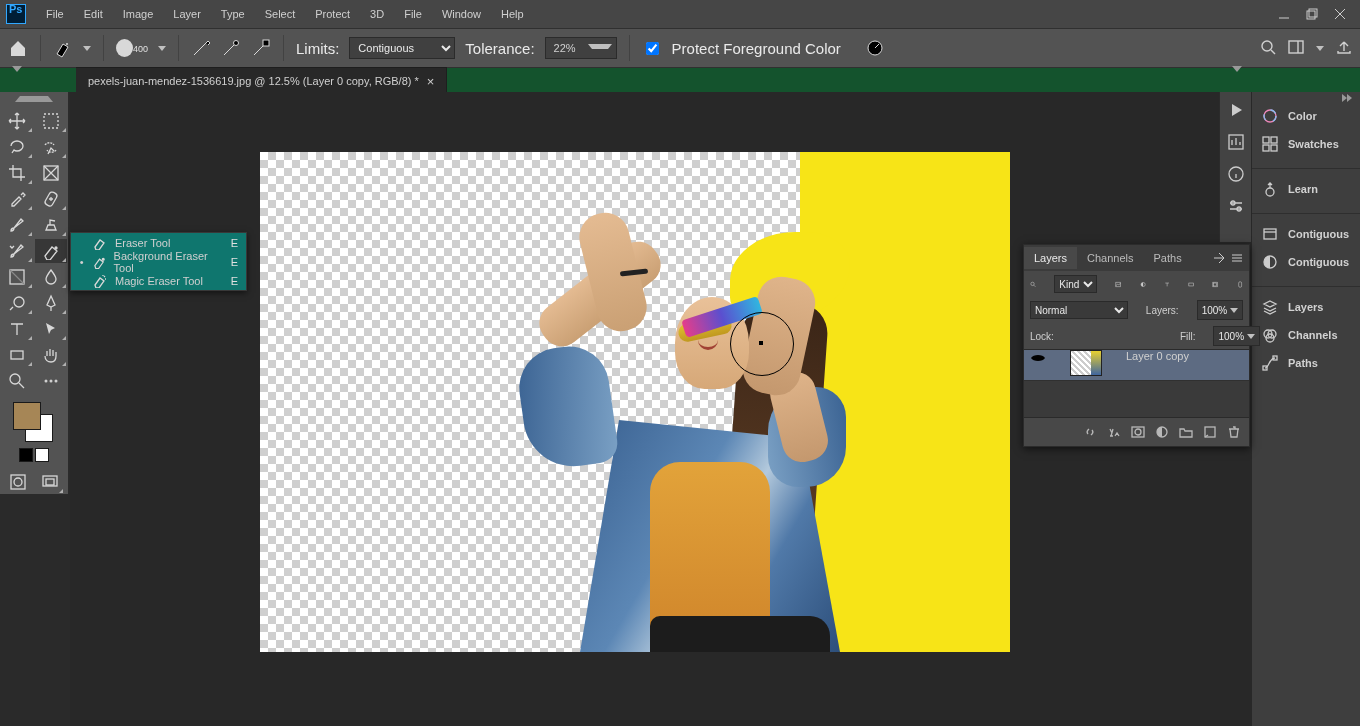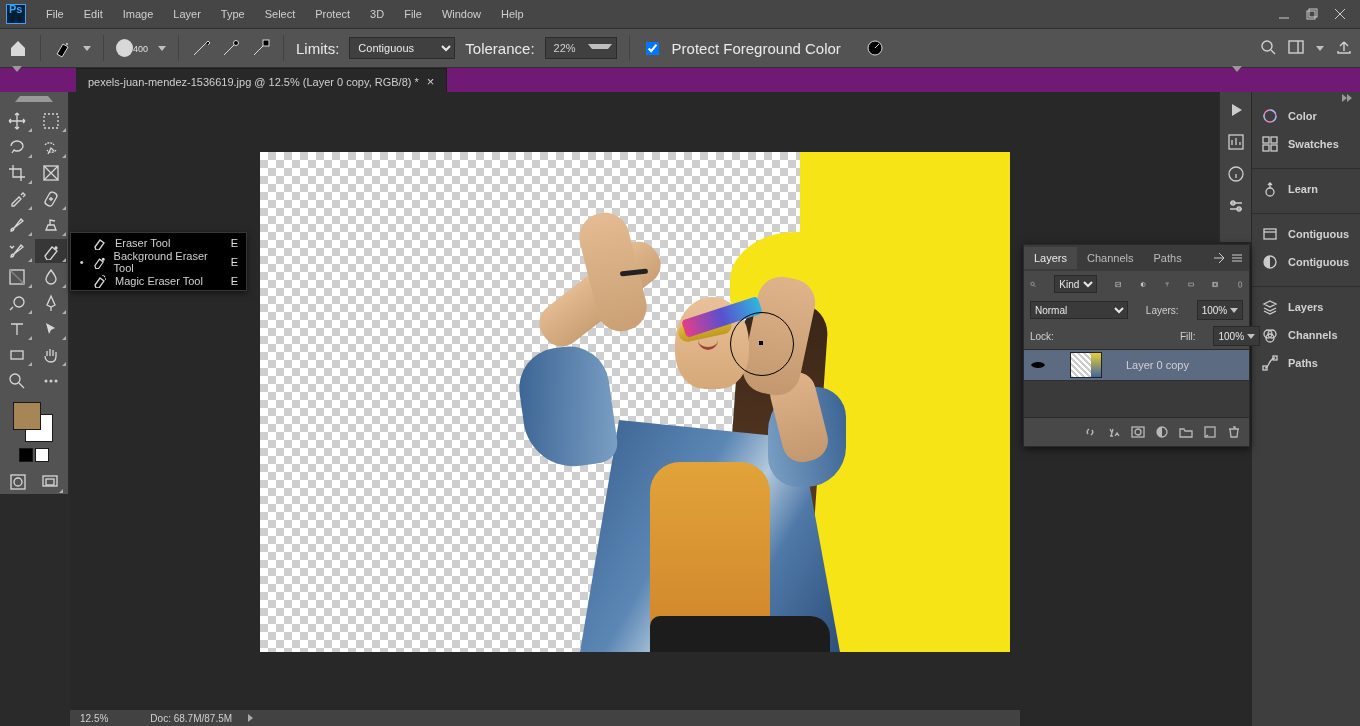--- a/index.html
+++ b/index.html
@@ -18,21 +18,21 @@
 .brush-circle{width:18px;height:18px;border-radius:50%;background:#d8d8d8}
 .brush-sz{font-size:9px;color:#e0e0e0;margin-top:2px}
 .dd-caret{width:0;height:0;border-left:4px solid transparent;border-right:4px solid transparent;border-top:5px solid #c0c0c0}
 .opt-icon{width:20px;height:20px;display:flex;align-items:center;justify-content:center}
 .opt-label{font-size:15px;color:#eaeaea}
 select.opt-sel{background:#404040;color:#eaeaea;border:1px solid #2b2b2b;font-size:11px;height:22px;padding:1px 4px}
 .opt-numbox{display:flex;align-items:center;border:1px solid #2b2b2b;height:20px;background:#404040}
 .opt-numbox span{padding:2px 8px}
 input[type=checkbox]{vertical-align:middle}
 
-#doctabbar{height:26px;background:#701a75;display:flex;align-items:center;padding-left:76px}
+#doctabbar{height:26px;background:#14532d;display:flex;align-items:flex-end;padding-left:76px}
 .doc-tab{height:26px;background:#282828;display:flex;align-items:center;padding:0 12px;font-size:11px;gap:8px;border-top:1px solid #1e1e1e;border-right:1px solid #1e1e1e}
 .doc-tab .close-x{font-size:13px}
 .tab-collapse-arrow{width:0;height:0;border-left:5px solid transparent;border-right:5px solid transparent;border-top:6px solid #999;margin-left:6px}
 
 #workarea{position:absolute;top:92px;bottom:0;left:0;right:0;background:#2a2a2a}
 
 #toolbox{position:absolute;top:0;left:0;width:68px;background:#535353;border-right:1px solid #2b2b2b;display:flex;flex-direction:column;align-items:center;padding-top:4px}
 #toolbox-head{width:68px;height:10px;display:flex;justify-content:center}
 #toolbox-head div{width:28px;height:0;border-left:5px solid transparent;border-right:5px solid transparent;border-bottom:6px solid #999}
 .tool-grid{display:grid;grid-template-columns:32px 32px;gap:2px;padding:3px}
@@ -41,21 +41,21 @@
 .tool-corner{position:absolute;right:1px;bottom:1px;width:0;height:0;border-left:4px solid transparent;border-bottom:4px solid #b0b0b0}
 .tool-slot svg{width:18px;height:18px;stroke:#d8d8d8;fill:none;stroke-width:1.3}
 
 #fgbg{position:relative;width:42px;height:40px;margin-top:6px}
 #fg-sw{position:absolute;top:0;left:0;width:26px;height:26px;border:1px solid #1a1a1a;z-index:2}
 #bg-sw{position:absolute;top:12px;left:12px;width:26px;height:26px;border:1px solid #1a1a1a}
 .mini-sw{display:flex;gap:2px;margin-top:6px}
 .mini-sw div{width:12px;height:12px;border:1px solid #1a1a1a}
 .bottom-tool-row{display:flex;gap:4px;margin-top:8px}
 
-#eraser-flyout{position:absolute;top:140px;left:70px;width:175px;background:#000000;border:1px solid #383838;box-shadow:0 2px 6px rgba(0,0,0,0.55);z-index:50}
+#eraser-flyout{position:absolute;top:140px;left:70px;width:175px;background:#0f766e;border:1px solid #383838;box-shadow:0 2px 6px rgba(0,0,0,0.55);z-index:50}
 .fly-row{display:flex;align-items:center;height:19px;padding:0 8px;gap:8px;font-size:11px}
 .fly-row .bullet{width:6px;text-align:center}
 .fly-row .sc{margin-left:auto;color:#e0e0e0}
 .fly-row svg{width:14px;height:14px;stroke:#d8d8d8;fill:none;stroke-width:1.3}
 
 #canvas-region{position:absolute;top:0;left:70px;right:0;bottom:0;background:#282828}
 #canvas-holder{position:absolute;top:60px;left:190px;width:750px;height:500px}
 #canvas-holder .checker{width:540px;height:500px;position:absolute;top:0;left:0;
  background-color:#fff;
  background-image:linear-gradient(45deg,#cfcfcf 25%,transparent 25%),linear-gradient(-45deg,#cfcfcf 25%,transparent 25%),linear-gradient(45deg,transparent 75%,#cfcfcf 75%),linear-gradient(-45deg,transparent 75%,#cfcfcf 75%);
@@ -92,21 +92,21 @@
 .lp-tabs{display:flex;height:26px;background:#3b3b3b;align-items:center}
 .lp-tab{padding:5px 10px;font-size:11px;color:#bcbcbc}
 .lp-tab.active{background:#484848;color:#eaeaea}
 .lp-tab-right{margin-left:auto;display:flex;gap:6px;align-items:center;padding-right:6px}
 .lp-tab-right svg{width:12px;height:12px;stroke:#ccc;fill:none}
 .lp-row{display:flex;align-items:center;height:26px;padding:0 6px;gap:18px;font-size:10px}
 .lp-row svg{width:15px;height:15px;stroke:#ccc;fill:none;stroke-width:1.3}
 .lp-row select,.lp-row .field{background:#3a3a3a;color:#e8e8e8;border:1px solid #2a2a2a;font-size:10px;height:18px}
 .lp-row .field{display:inline-flex;align-items:center;padding:0 4px}
 .lp-layers{background:#3a3a3a;border-top:1px solid #2a2a2a;border-bottom:1px solid #2a2a2a}
-.lp-layer{display:flex;align-items:center;height:30px;padding:0 6px;gap:24px;font-size:11px;border-bottom:1px solid #303030}
+.lp-layer{display:flex;height:30px;padding:0 6px;gap:24px;font-size:11px;border-bottom:1px solid #303030}
 .lp-layer.sel{background:#5d6b82}
 .lp-vis{width:16px;height:16px}
 .lp-thumb{width:30px;height:24px;border:1px solid #222;background:linear-gradient(45deg,#ccc 25%,#fff 25%,#fff 50%,#ccc 50%,#ccc 75%,#fff 75%);background-size:6px 6px;position:relative}
 .lp-thumb:after{content:"";position:absolute;right:0;top:0;bottom:0;width:10px;background:linear-gradient(#e8d030,#4066a0)}
 .lp-bottom{height:28px;display:flex;align-items:center;justify-content:flex-end;gap:10px;padding:0 8px}
 .lp-bottom svg{width:14px;height:14px;stroke:#b8b8b8;fill:none;stroke-width:1.3}
 
 #mid-dock{position:absolute;top:0;right:108px;width:32px;background:#434343;border-left:1px solid #2b2b2b;height:150px}
 .mid-item{height:28px;display:flex;align-items:center;justify-content:center;margin-top:4px}
 .mid-item svg{width:18px;height:18px;stroke:#ccc;fill:none;stroke-width:1.3}
@@ -656,19 +656,14 @@
       <svg viewBox="0 0 14 14">
           <rect x="2" y="2" width="10" height="10"></rect>
           <path d="M2 12l3-2"></path>
         </svg>
       <svg viewBox="0 0 14 14">
           <path d="M3 4h8l-1 8H4zM2 4h10M6 2h2v2"></path>
         </svg>
     </div>
   </div>
 
-  <div class="hscroll">
-    <span>12.5%</span>
-    <span style="margin-left:30px">Doc: 68.7M/87.5M</span>
-    <span class="chev"></span>
-  </div>
 
 </div>
 
 </body></html>

